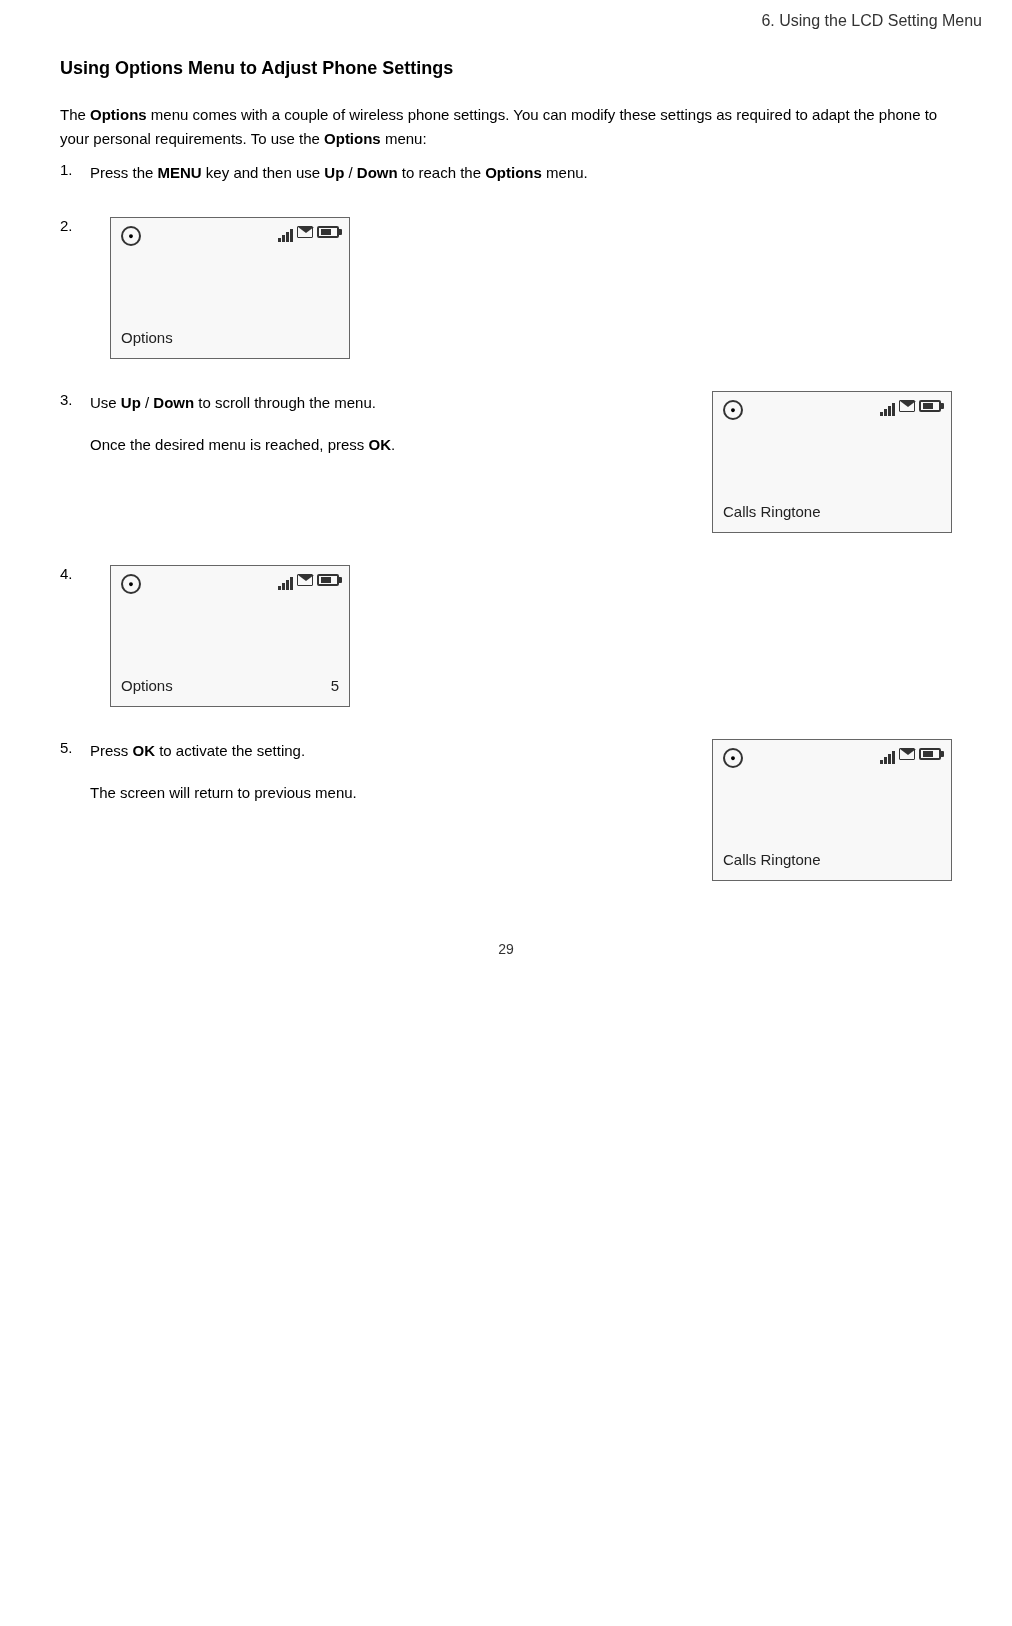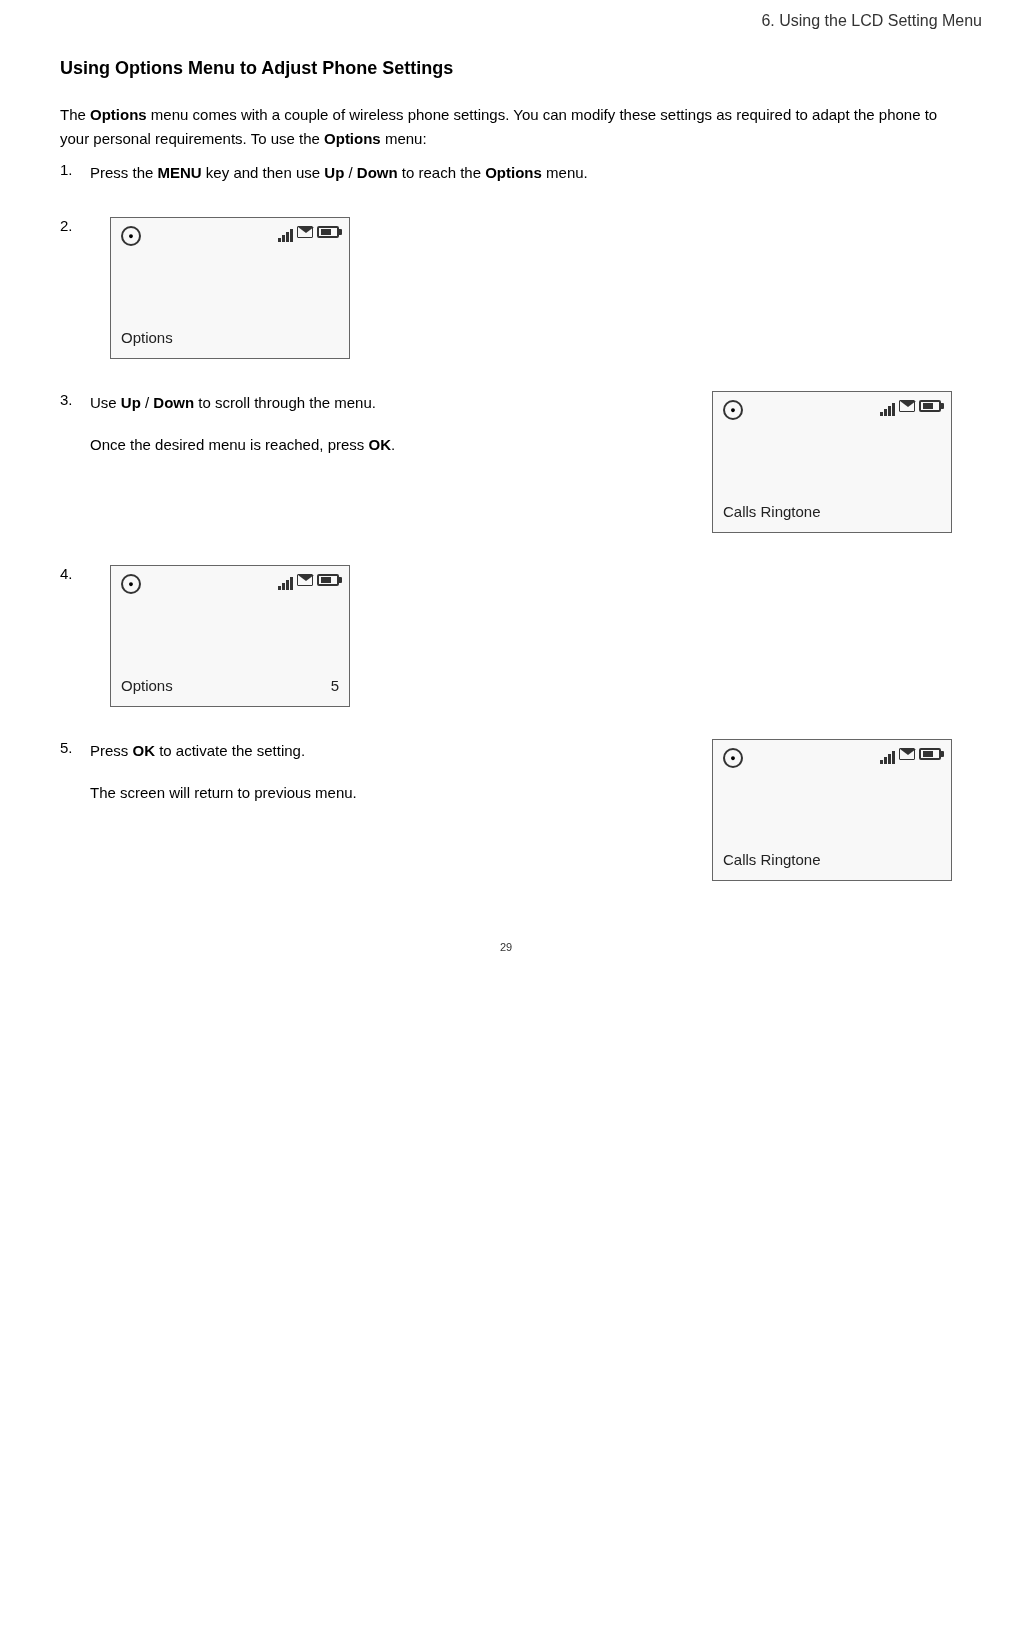--- a/index.html
+++ b/index.html
@@ -152,21 +152,21 @@
       border-top: 1.5px solid #999;
       border-bottom: 1.5px solid #999;
       padding: 10px 0;
       margin-top: 20px;
       line-height: 1.6;
     }
 
     .page-number {
       text-align: center;
       margin-top: 60px;
-      font-size: 11px;
+      font-size: 14px;
       color: #333;
     }
 
     b { font-weight: bold; }
 
     
     .step-ol {
       list-style: none;
       padding: 0;
       margin: 0;

